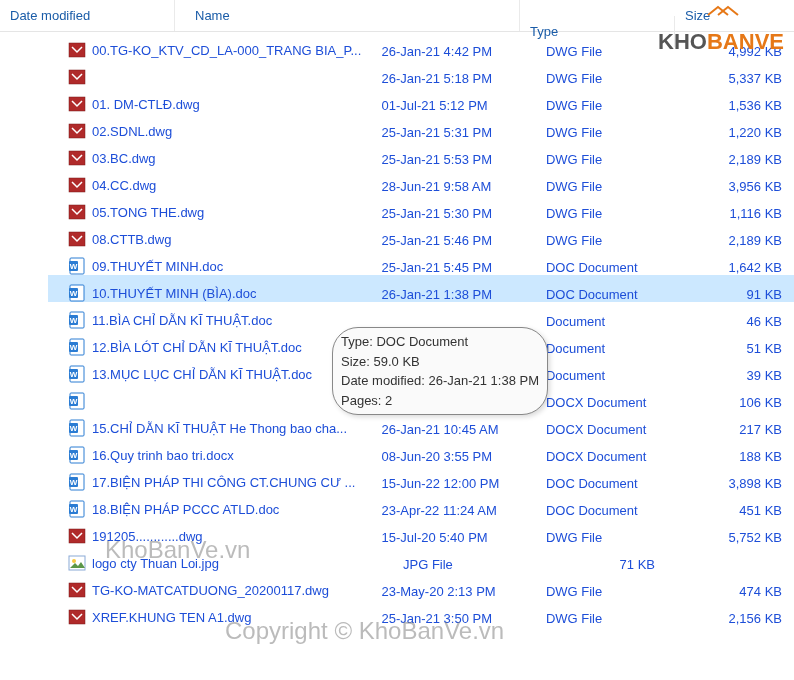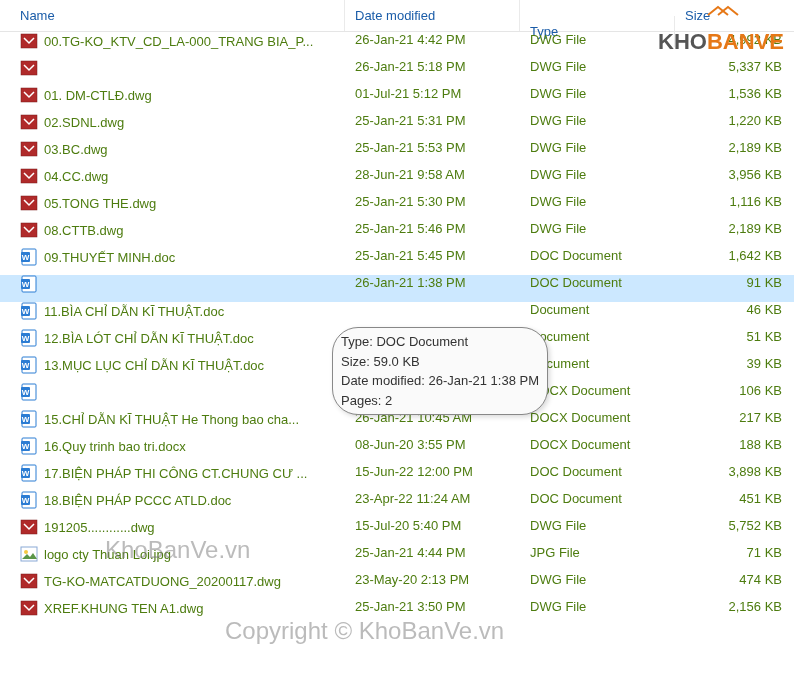--- a/index.html
+++ b/index.html
@@ -27,24 +27,25 @@
       display: flex;
       align-items: center;
     }
     .header .col-name { width: 345px; padding-left: 20px; }
     .header .col-date { width: 175px; }
     .header .col-type { width: 155px; margin-top: 32px; }
     .header .col-size { width: 119px; border-right: none; }
     .rows { }
     .row {
       display: flex;
-      align-items: flex-start;
+      align-items: flex-end;
       height: 27px;
       font-size: 13px;
-      color: #4d7c0f;
+      color: #1d4ed8;
+      margin-left: 48px;
     }
     .row.selected { background: #cce8ff; }
     .row .cell { padding: 0 10px; overflow: hidden; white-space: nowrap; text-overflow: ellipsis; }
     .row .cell-name { width: 345px; display: flex; align-items: center; gap: 6px; padding-left: 20px; }
     .row .cell-date { width: 175px; }
     .row .cell-type { width: 155px; }
     .row .cell-size { width: 119px; text-align: right; padding-right: 12px; }
     .icon { width: 18px; height: 18px; flex-shrink: 0; display: inline-flex; align-items: center; justify-content: center; }
     .tooltip {
       position: absolute;
@@ -75,22 +76,22 @@
       z-index: 3;
       pointer-events: none;
       font-family: Arial, sans-serif;
     }
     .filename-text { overflow: hidden; text-overflow: ellipsis; white-space: nowrap; }
   </style>
 </head>
 <body>
 
 <div class="header">
+  <div class="col col-date">Date modified</div>
   <div class="col col-name">Name</div>
-  <div class="col col-date">Date modified</div>
   <div class="col col-type">Type</div>
   <div class="col col-size">Size</div>
 </div>
 
 <div class="rows" id="rows">
     <div class="row">
       <div class="cell cell-name">
         <span class="icon">
           <svg width="18" height="18" viewBox="0 0 18 18">
             <rect x="1" y="2" width="16" height="14" fill="#b02a2a"></rect>
@@ -225,20 +226,21 @@
     </div>
     <div class="row selected">
       <div class="cell cell-name">
         <span class="icon">
           <svg width="18" height="18" viewBox="0 0 18 18">
             <rect x="2" y="1" width="14" height="16" rx="1" fill="#fff" stroke="#2b7cd3" stroke-width="1"></rect>
             <rect x="1" y="4" width="9" height="10" rx="1" fill="#2b7cd3"></rect>
             <text x="5.5" y="12" font-size="8" fill="#fff" text-anchor="middle" font-weight="bold">W</text>
           </svg>
         </span>
+        <span class="filename-text">10.THUYẾT MINH (BÌA).doc</span>
       </div>
       <div class="cell cell-date">26-Jan-21 1:38 PM</div>
       <div class="cell cell-type">DOC Document</div>
       <div class="cell cell-size">91 KB</div>
     </div>
     <div class="row">
       <div class="cell cell-name">
         <span class="icon">
           <svg width="18" height="18" viewBox="0 0 18 18">
             <rect x="2" y="1" width="14" height="16" rx="1" fill="#fff" stroke="#2b7cd3" stroke-width="1"></rect>
@@ -375,21 +377,20 @@
       <div class="cell cell-name">
         <span class="icon">
           <svg width="18" height="18" viewBox="0 0 18 18">
             <rect x="1" y="2" width="16" height="14" fill="#fff" stroke="#8aa9d6" stroke-width="1"></rect>
             <circle cx="6" cy="7" r="2" fill="#f5c842"></circle>
             <path d="M2 14 L7 9 L10 12 L13 8 L17 14 Z" fill="#5b9648"></path>
           </svg>
         </span>
         <span class="filename-text">logo cty Thuan Loi.jpg</span>
       </div>
-      <div class="cell cell-date">25-Jan-21 4:44 PM</div>
       <div class="cell cell-type">JPG File</div>
       <div class="cell cell-size">71 KB</div>
     </div>
     <div class="row">
       <div class="cell cell-name">
         <span class="icon">
           <svg width="18" height="18" viewBox="0 0 18 18">
             <rect x="1" y="2" width="16" height="14" fill="#b02a2a"></rect>
             <path d="M4 6 L9 11 L14 6" stroke="#fff" stroke-width="1.5" fill="none"></path>
             <rect x="1" y="2" width="16" height="14" fill="none" stroke="#7a1a1a" stroke-width="0.5"></rect>

